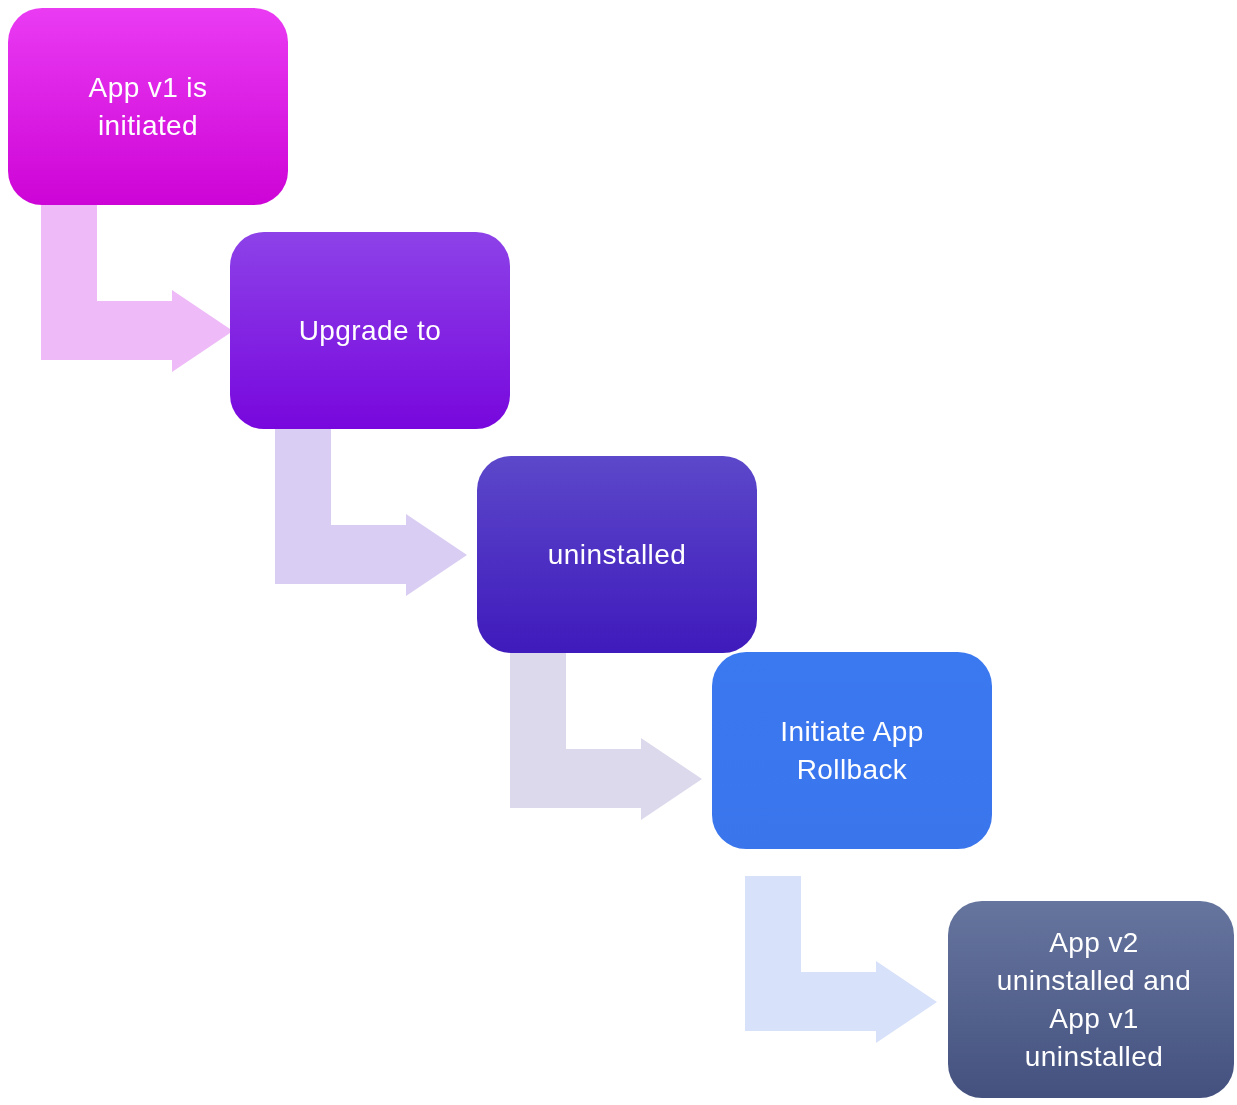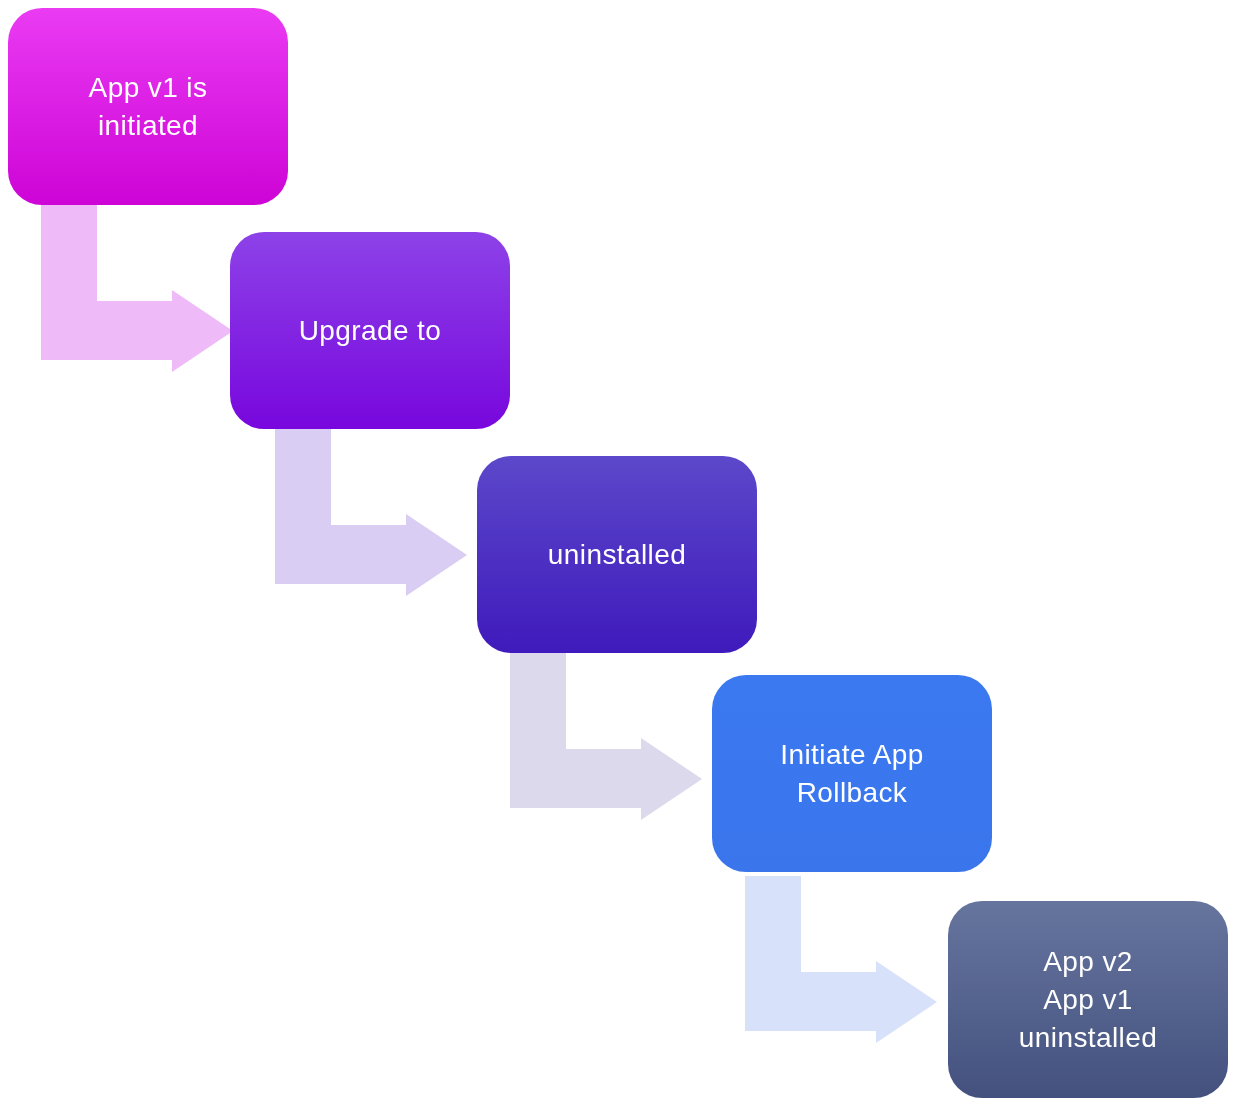--- a/index.html
+++ b/index.html
@@ -23,21 +23,21 @@
     color: #ffffff;
     font-size: 28px;
     line-height: 38px;
     letter-spacing: 0.4px;
     z-index: 2;
   }
   .step .line { display: block; }
   .step-0 { left: 8px;   top: 8px; }
   .step-1 { left: 230px; top: 232px; }
   .step-2 { left: 477px; top: 456px; }
-  .step-3 { left: 712px; top: 675px; }
+  .step-3 { left: 712px; top: 652px; }
   .step-4 { left: 948px; top: 901px; }
   .arrow {
     position: absolute;
     z-index: 1;
   }
   .arrow-0 { left: 41px;  top: 205px; }
   .arrow-1 { left: 275px; top: 429px; }
   .arrow-2 { left: 510px; top: 653px; }
   .arrow-3 { left: 745px; top: 876px; }
 </style>
@@ -65,23 +65,24 @@
     </div>
   </div>
 
   <div class="step step-3" style="background: linear-gradient(rgb(59, 121, 240), rgb(58, 117, 236)); color: rgb(255, 255, 255);">
     <div class="step-label">
       <span class="line">Initiate App</span>
       <span class="line">Rollback</span>
     </div>
   </div>
 
-  <div class="step step-4" style="background: linear-gradient(rgb(102, 117, 158), rgb(68, 81, 127)); color: rgb(255, 255, 255);">
+  <div class="step step-4" style="background: linear-gradient(rgb(102, 117, 158), rgb(68, 81, 127)); color: rgb(255, 255, 255); padding-left: 6px;">
     <div class="step-label">
       <span class="line">App v2</span>
+      <span class="line">uninstalled and</span>
       <span class="line">App v1</span>
       <span class="line">uninstalled</span>
     </div>
   </div>
 
   <svg class="arrow arrow-0" width="192" height="167" viewBox="0 0 192 167">
     <polygon points="0,0 56,0 56,96 131,96 131,85 192,126 131,167 131,155 0,155" fill="#eebbf8"></polygon>
   </svg>
 
   <svg class="arrow arrow-1" width="192" height="167" viewBox="0 0 192 167">

